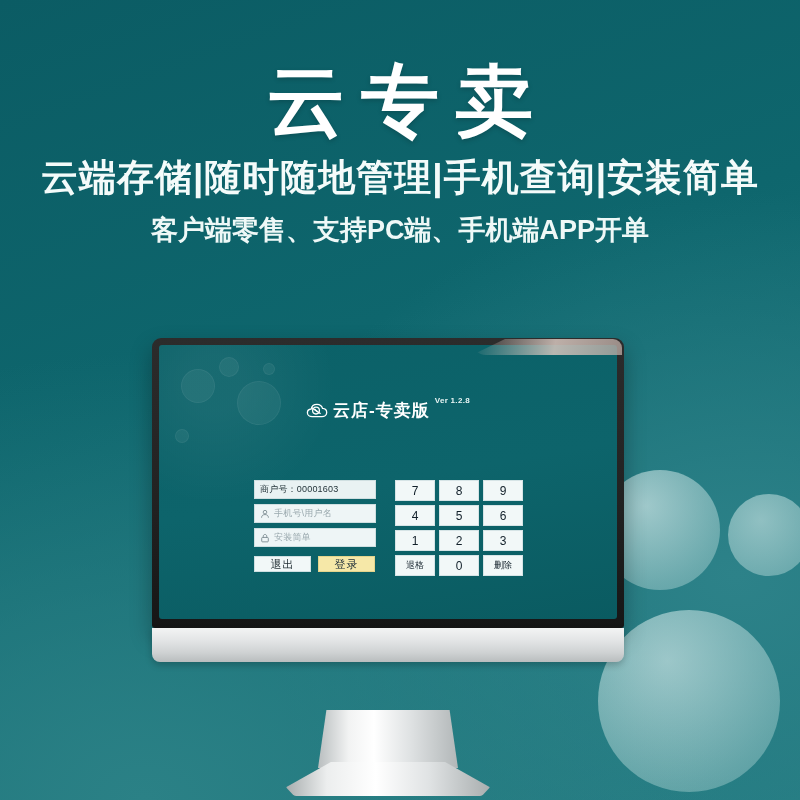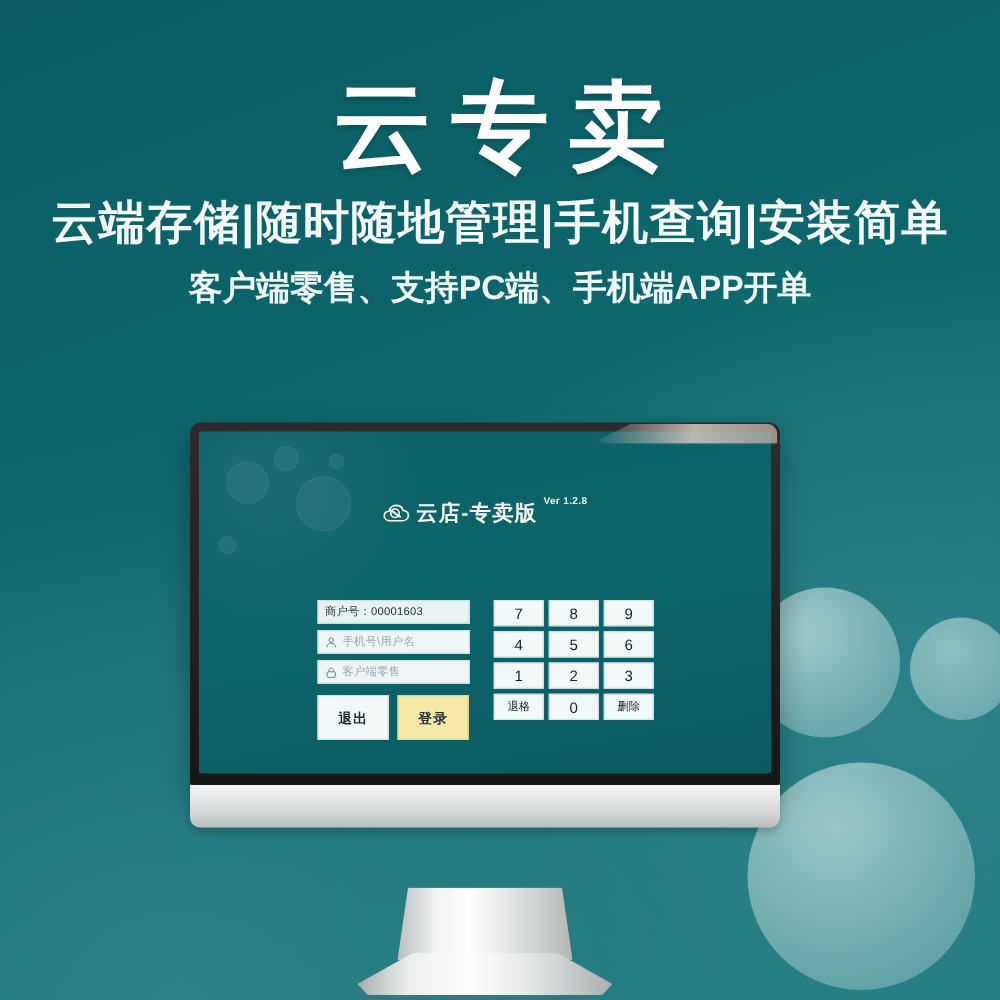--- a/index.html
+++ b/index.html
@@ -90,23 +90,23 @@
     height:19px;margin-bottom:5px;box-sizing:border-box;
     background:#eef5f6;border:1px solid #cfdfe1;
     display:flex;align-items:center;padding:0 5px;gap:4px;
   }
   .field.merchant{background:#e9f2f3;}
   .f-label{font-size:9px;color:#24343a;white-space:nowrap;letter-spacing:.2px;}
   .f-ph{font-size:9px;color:#9aa9ae;white-space:nowrap;letter-spacing:.2px;}
   .f-icon{width:10px;height:10px;flex:0 0 10px;display:block;}
   .btnrow{display:flex;gap:7px;margin-top:9px;}
   .btn{
-    width:57px;height:36px;box-sizing:border-box;
+    width:57px;height:16px;box-sizing:border-box;
     display:flex;align-items:center;justify-content:center;
-    font-size:11px;font-weight:700;color:#1d2b30;letter-spacing:1px;
+    font-size:11px;font-weight:400;color:#1d2b30;letter-spacing:1px;
     border:1px solid #cfdfe1;background:#f2f8f8;
   }
   .btn.primary{background:#f6e8a8;border-color:#e4d48c;color:#20303a;}
 
   
   .keypad{display:grid;grid-template-columns:repeat(3,40px);grid-auto-rows:21px;gap:4px;}
   .key{
     background:#f2f8f8;border:1px solid #d6e4e6;
     display:flex;align-items:center;justify-content:center;
     font-size:12px;color:#12202a;font-weight:400;
@@ -185,21 +185,21 @@
                 <path d="M2.2,12.2 C2.2,9.2 4.3,7.8 7,7.8 C9.7,7.8 11.8,9.2 11.8,12.2" fill="none" stroke="#6d7d83" stroke-width="1.1"></path>
               </svg>
               <span class="f-ph">手机号\用户名</span>
             </div>
 
             <div class="field">
               <svg class="f-icon" viewBox="0 0 14 14">
                 <rect x="2.4" y="6.2" width="9.2" height="6.2" rx="1.1" fill="none" stroke="#6d7d83" stroke-width="1.1"></rect>
                 <path d="M4.6,6.2 L4.6,4.5 C4.6,3.1 5.7,2.0 7,2.0 C8.3,2.0 9.4,3.1 9.4,4.5 L9.4,6.2" fill="none" stroke="#6d7d83" stroke-width="1.1"></path>
               </svg>
-              <span class="f-ph">客户端零售</span>
+              <span class="f-ph">安装简单</span>
             </div>
 
             <div class="btnrow">
               <div class="btn">退出</div>
               <div class="btn primary">登录</div>
             </div>
           </div>
 
           <div class="keypad" id="keypad">
               <div class="key">7</div>

